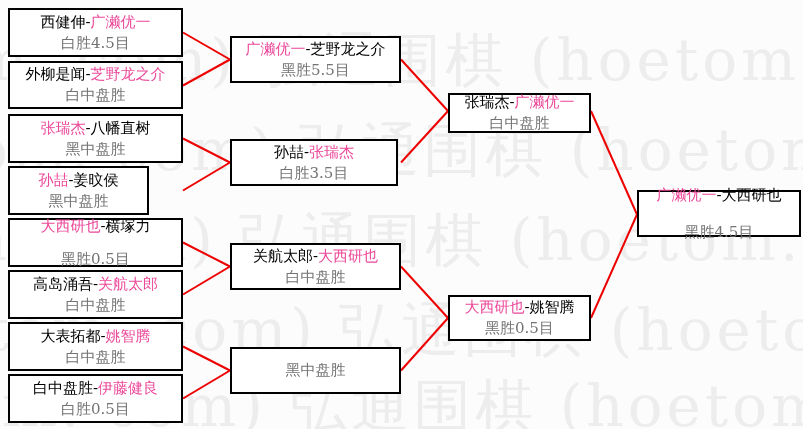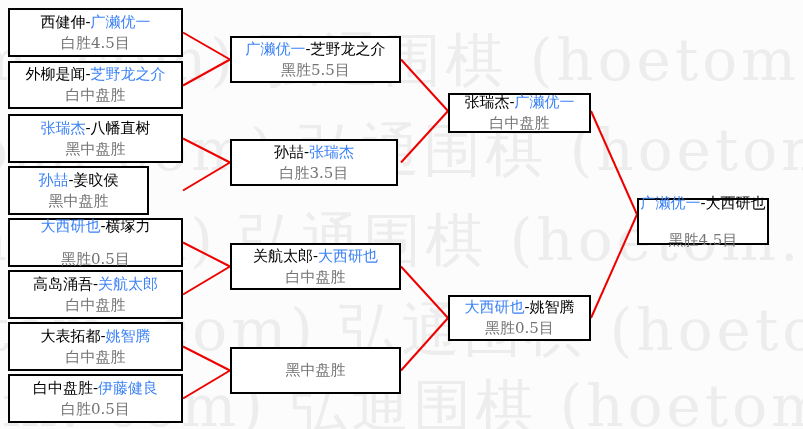--- a/index.html
+++ b/index.html
@@ -35,21 +35,21 @@
     display:flex;
     flex-direction:column;
     align-items:center;
     justify-content:center;
     text-align:center;
     font-size:15px;
     line-height:21px;
     color:#000000;
   }
   .match-box .players{white-space:nowrap;}
-  .winner{color:#3b82f6;}
+  .winner{color:#ec4899;}
   .result{color:#737373;}
 </style>
 </head>
 <body>
 
 <div id="stage">
   <div id="watermarks">
       <div class="wm-row" style="top: 22px; left: -510px; color: rgb(237, 237, 237);">弘通围棋 (hoetom. com)  弘通围棋 (hoetom. com)  弘通围棋 (hoetom. com)  </div>
       <div class="wm-row" style="top: 112px; left: -470px; color: rgb(237, 237, 237);">弘通围棋 (hoetom. com)  弘通围棋 (hoetom. com)  弘通围棋 (hoetom. com)  </div>
       <div class="wm-row" style="top: 202px; left: -530px; color: rgb(237, 237, 237);">弘通围棋 (hoetom. com)  弘通围棋 (hoetom. com)  弘通围棋 (hoetom. com)  </div>
@@ -121,18 +121,18 @@
         <div class="result">黑中盘胜</div>
       </div>
       <div class="match-box" style="left: 448px; top: 93px; width: 143px; height: 40px;">
         <div class="players"><span class="player">张瑞杰</span><span>-</span><span class="winner">广濑优一</span></div>
         <div class="result">白中盘胜</div>
       </div>
       <div class="match-box" style="left: 448px; top: 295px; width: 143px; height: 46px;">
         <div class="players"><span class="winner">大西研也</span><span>-</span><span class="player">姚智腾</span></div>
         <div class="result">黑胜0.5目</div>
       </div>
-      <div class="match-box" style="left: 637px; top: 198px; width: 132px; height: 47px; gap: 16px;">
+      <div class="match-box" style="left: 637px; top: 190px; width: 164px; height: 47px; gap: 16px;">
         <div class="players"><span class="winner">广濑优一</span><span>-</span><span class="player">大西研也</span></div>
         <div class="result">黑胜4.5目</div>
       </div>
     </div>
 </div>
 
 </body></html>

